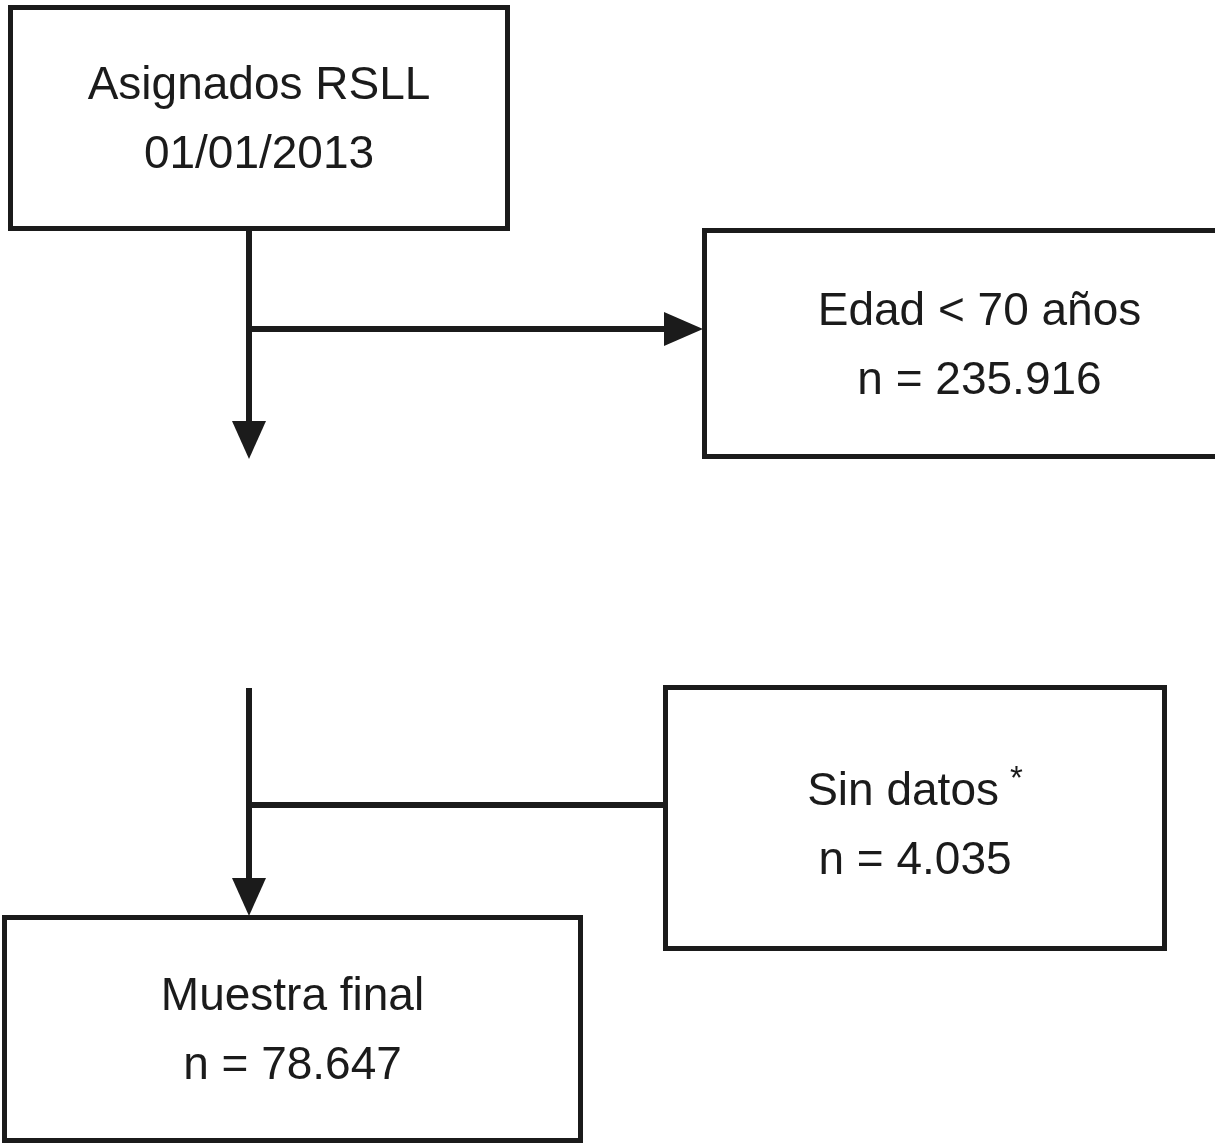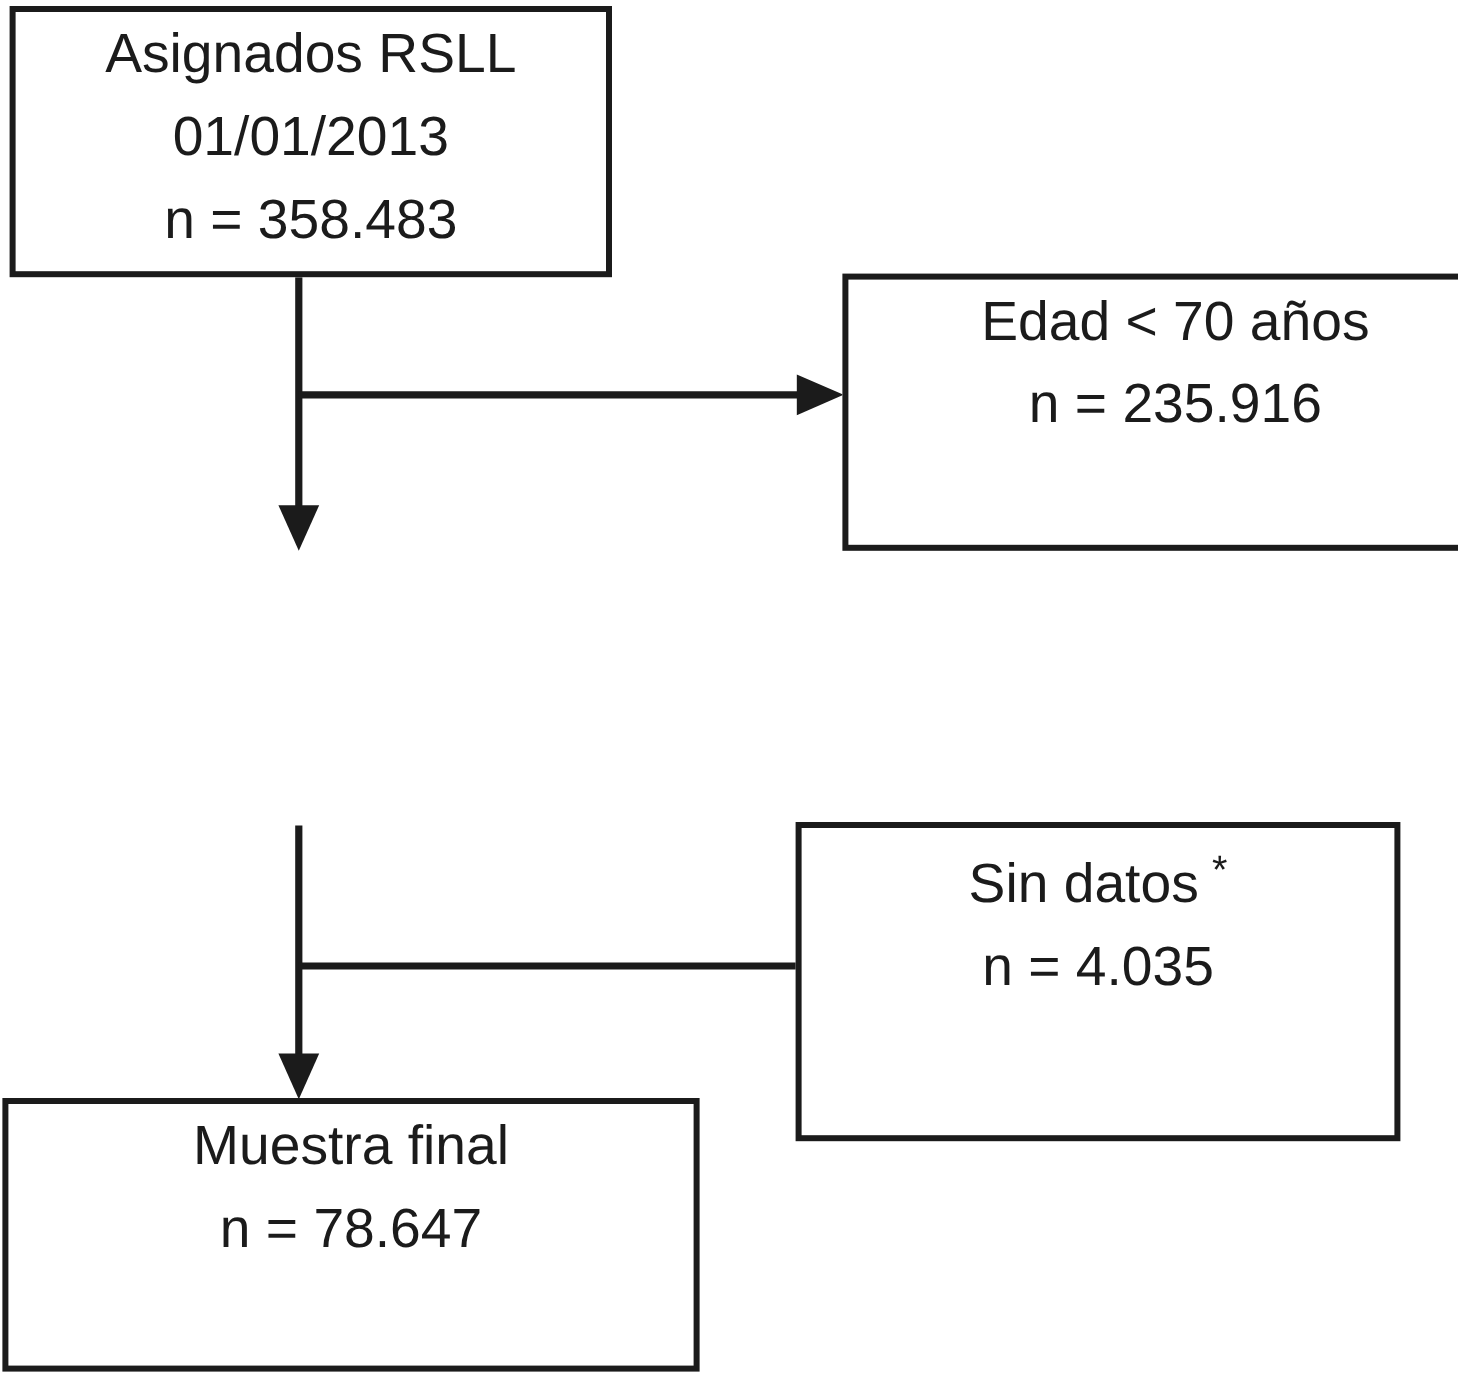--- a/index.html
+++ b/index.html
@@ -23,21 +23,21 @@
     color: var(--line, #1b1b1b);
   }
 
   .box {
     position: absolute;
     border: 5px solid var(--line, #1b1b1b);
     background: var(--background, #ffffff);
     display: flex;
     flex-direction: column;
     align-items: center;
-    justify-content: flex-start;
+    justify-content: center;
     text-align: center;
     color: var(--text, #1b1b1b);
     font-size: 46px;
     line-height: 69px;
     white-space: nowrap;
   }
 
   .box-a { left: 8px;   top: 5px;   width: 502px; height: 226px; }
   .box-b { left: 702px; top: 228px; width: 555px; height: 231px; }
   .box-c { left: 3px;   top: 458px; width: 507px; height: 230px; }
@@ -70,21 +70,20 @@
     </g>
     <g stroke="currentColor" fill="currentColor">
       <line x1="249" y1="805" x2="668" y2="805" stroke-width="6"></line>
       <polygon points="664,788 664,822 703,805" stroke="none"></polygon>
     </g>
   </svg>
 
   <div class="box box-a">
     <div>Asignados RSLL</div>
     <div>01/01/2013</div>
-    <div>n = 358.483</div>
   </div>
 
   <div class="box box-b">
     <div>Edad &lt; 70 años</div>
     <div>n = 235.916</div>
   </div>
 
 
   <div class="box box-d">
     <div><span>Sin datos</span><span class="sup">*</span></div>

